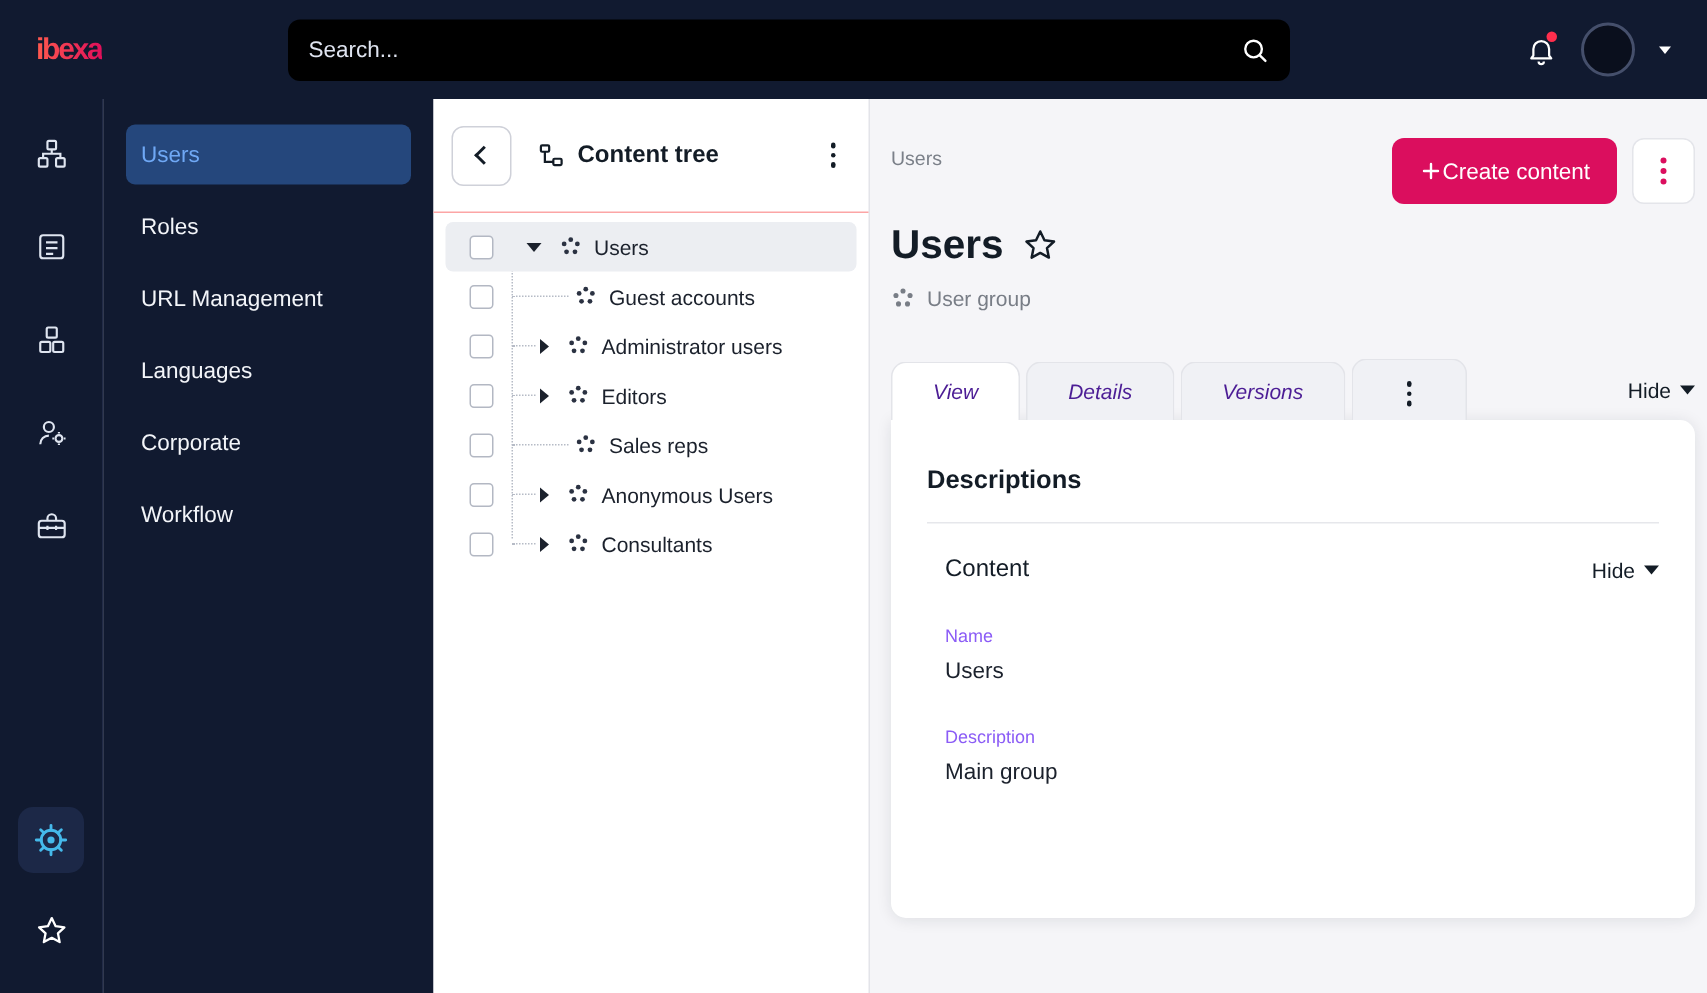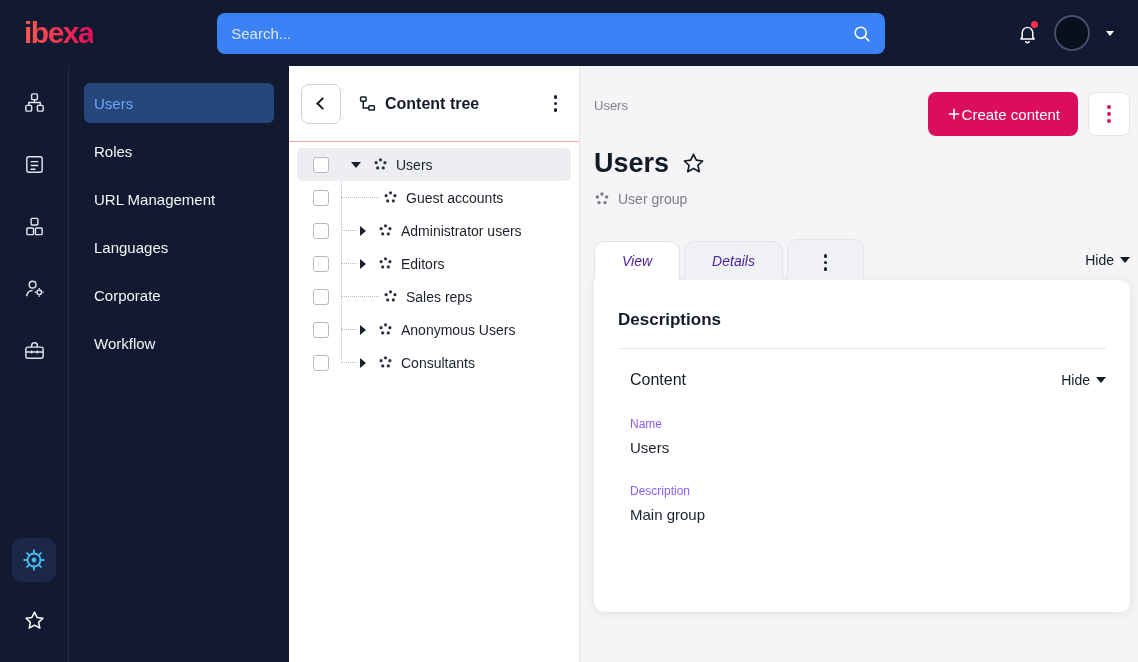--- a/index.html
+++ b/index.html
@@ -1,24 +1,24 @@
 <!DOCTYPE html>
 <html><head>
 <meta charset="utf-8">
 <style>
   * { box-sizing: border-box; margin: 0; padding: 0; }
   html,body { width: 1138px; height: 662px; overflow: hidden; }
   body { font-family: "Liberation Sans", sans-serif; background: #f5f5f8; }
 
   
   .topbar { height: 66px; background: #111a30; display: flex; align-items: center; padding: 0 24px; }
-  .logo { font-size: 30px; font-weight: 800; letter-spacing: -1.5px;
+  .logo { font-size: 20px; font-weight: 800; letter-spacing: -1.5px;
           background: linear-gradient(90deg,#ff5a4e,#e00f5a);
           -webkit-background-clip: text; background-clip: text; color: transparent; cursor: pointer; }
-  .search { width: 668px; height: 41px; background: #3b82f6; border-radius: 8px;
+  .search { width: 668px; height: 41px; background: #000000; border-radius: 8px;
             display: flex; align-items: center; padding: 0 14px; margin-left: 124px; gap: 46px; }
   .search input { flex: 1; background: transparent; border: none; outline: none;
                   color: #eef1f8; font-size: 15px; }
   .search input::placeholder { color: #dfe4f0; opacity: 1; }
   .topbar-right { margin-left: auto; display: flex; align-items: center; gap: 16px; }
   .bell { position: relative; display: flex; cursor: pointer; }
   .bell-dot { position: absolute; top: -2px; right: 0; width: 7px; height: 7px;
               background: #ff2e4d; border-radius: 50%; }
   .avatar { width: 36px; height: 36px; border-radius: 50%; background: #0a0f1d;
             border: 2px solid #454f6b; cursor: pointer; }
@@ -400,20 +400,21 @@
             <circle cx="5" cy="11.6" r="1.7"></circle>
             <circle cx="11" cy="11.6" r="1.7"></circle>
           </svg>
       </span>
       <span>User group</span>
     </div>
 
     <div class="tabs-row">
       <div class="tab active"><span>View</span></div>
       <div class="tab"><span>Details</span></div>
+      <div class="tab"><span>Versions</span></div>
       <div class="tab tab-kebab">
           <i></i>
           <i></i>
           <i></i>
         </div>
       <span class="hide-link">
         <span>Hide</span>
         <span class="dcaret"></span>
       </span>
     </div>

